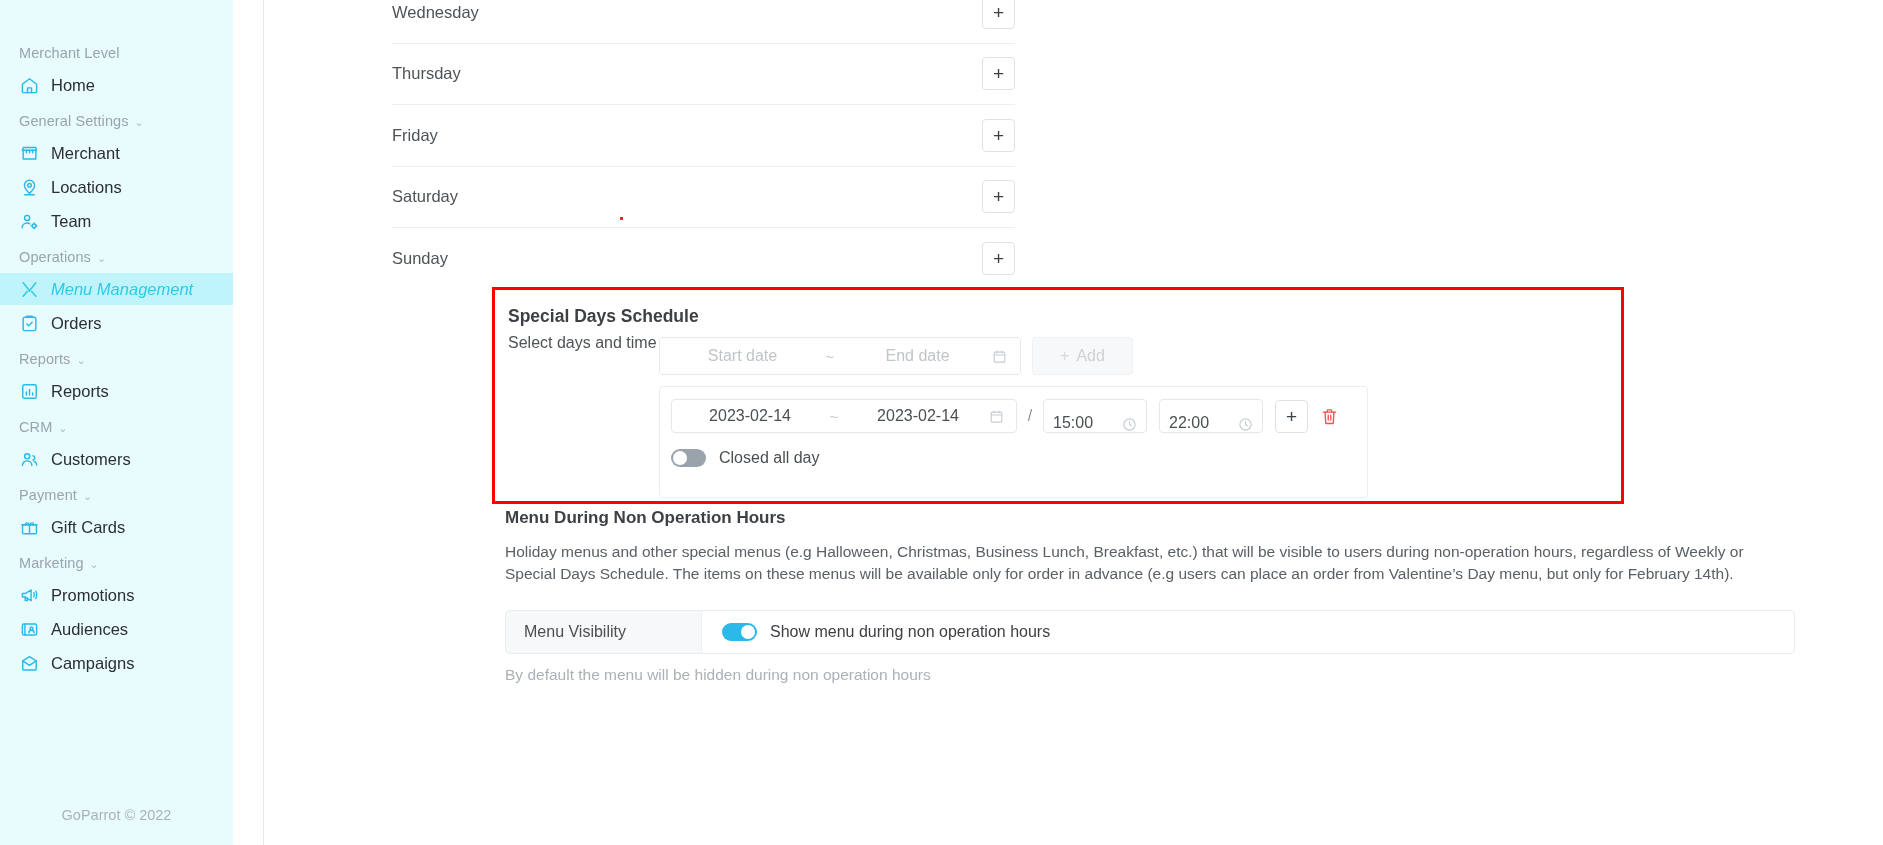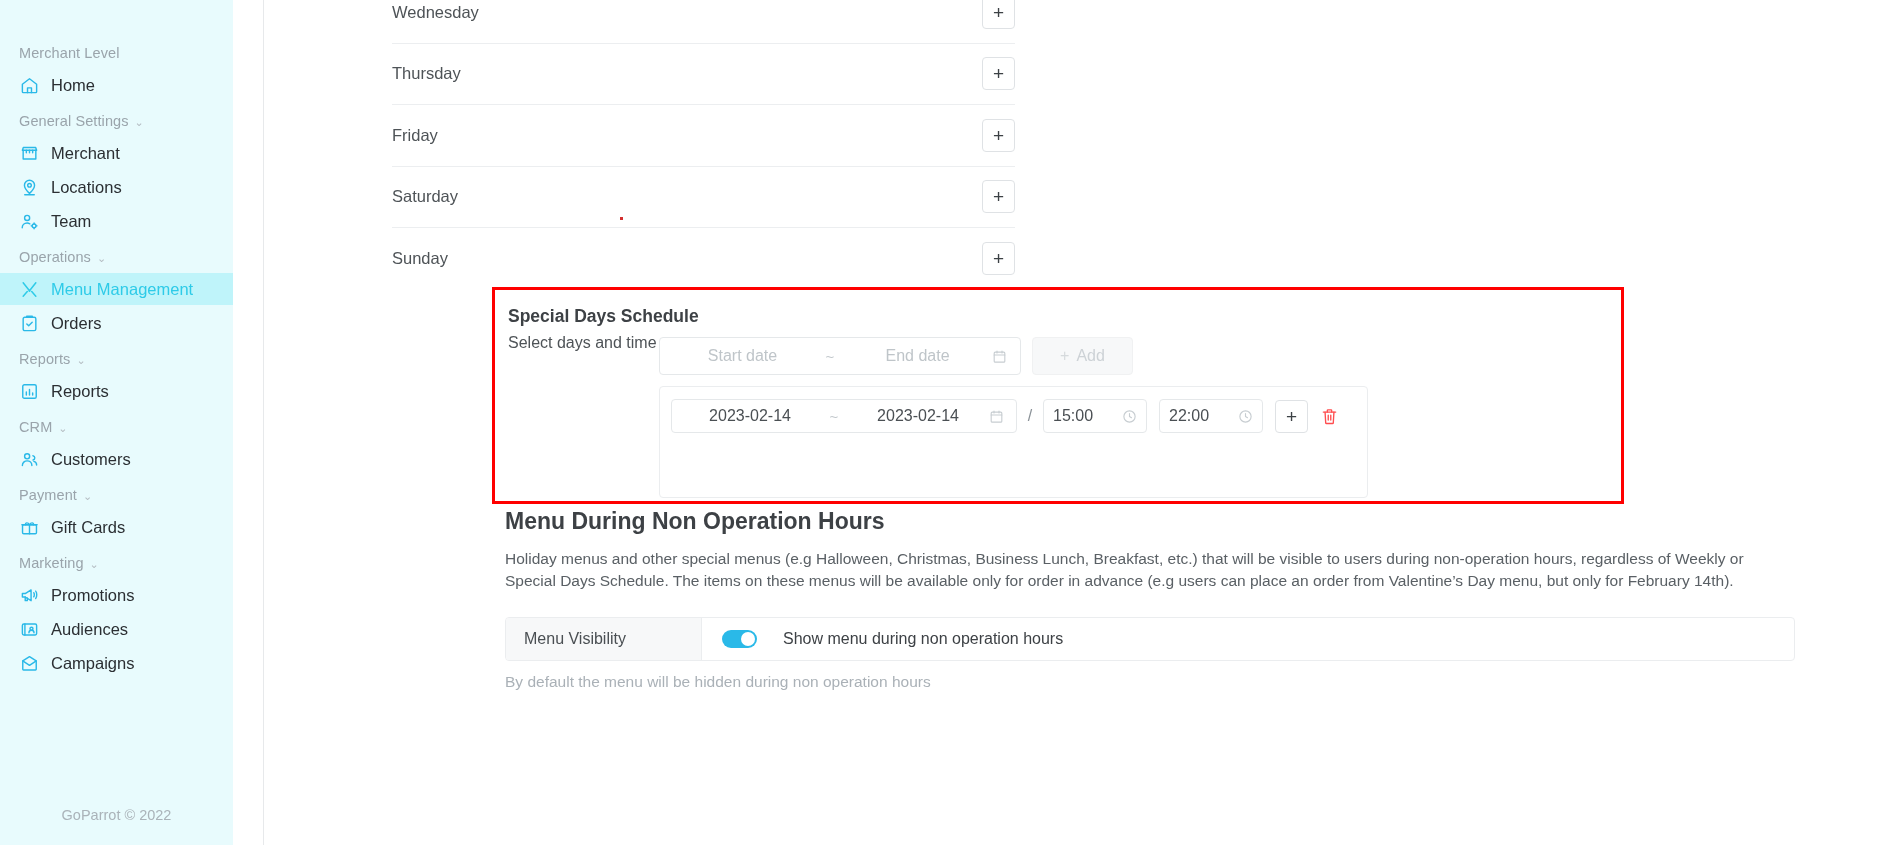--- a/index.html
+++ b/index.html
@@ -29,21 +29,21 @@
   .nav-item {
     display: flex; align-items: center; gap: 12px;
     height: 32px;
     padding-left: 19px;
     font-size: 16.5px; color: #2b2f33;
     cursor: pointer;
     margin-bottom: 2px;
   }
   .nav-item .ico { width: 20px; height: 20px; flex: 0 0 20px; display: flex; align-items: center; justify-content: center; }
   .nav-item .ico svg { width: 19px; height: 19px; display: block; }
-  .nav-item.active { background: #bff4fa; color: #2ecbe8; }
+  .nav-item.active { background: #bff4fa; color: #2ecbe8; font-style: italic; }
   .nav-item.active .lbl { color: #2ecbe8; }
   .lbl { line-height: 1; }
   .footer-brand {
     position: absolute; left: 0; right: 0; bottom: 22px;
     text-align: center; font-size: 14.5px; color: #aab3b9;
   }
 
   
   .main {
     flex: 1; position: relative; height: 845px; background: #ffffff;
@@ -113,21 +113,21 @@
   }
   .entry-row { display: flex; align-items: center; padding: 12px 0 0 11px; gap: 0; }
   .entry-range {
     width: 346px; height: 34px; border: 1px solid #e5e8ea; border-radius: 4px;
     display: flex; align-items: center; padding: 8px 10px; background: #fff;
   }
   .entry-range .val { flex: 1; text-align: center; font-size: 16px; color: #4a4f53; }
   .slash { width: 26px; text-align: center; font-size: 16px; color: #8a9197; }
   .time-box {
     width: 104px; height: 34px; border: 1px solid #e5e8ea; border-radius: 4px;
-    display: flex; align-items: center; background: #fff; padding: 0 9px;
+    display: flex; align-items: flex-end; background: #fff; padding: 0 9px;
     margin-right: 12px;
   }
   .time-box .tval { flex: 1; font-size: 16px; color: #4a4f53; }
   .time-box .ticon svg { width: 15px; height: 15px; display: block; }
   .sq-btn {
     width: 33px; height: 33px; border: 1px solid #dfe2e5; border-radius: 4px;
     background: #fff; display: flex; align-items: center; justify-content: center;
     font-size: 19px; color: #3c4145; cursor: pointer; line-height: 1; margin-right: 6px;
   }
   .trash-btn {
@@ -144,36 +144,36 @@
   .toggle .knob {
     position: absolute; top: 2px; left: 2px; width: 14px; height: 14px;
     border-radius: 50%; background: #fff;
   }
   .toggle.on { background: #2ab9e8; }
   .toggle.on .knob { left: auto; right: 2px; }
   .closed-label { font-size: 16px; color: #4a4f53; }
 
   
   .nonop { position: absolute; left: 241px; top: 508px; width: 1290px; }
-  .nonop-title { font-size: 23px; font-weight: bold; color: #3d4145; }
+  .nonop-title { font-size: 17px; font-weight: bold; color: #3d4145; }
   .nonop-desc {
     margin-top: 13px; font-size: 15.5px; color: #5a6065; line-height: 1.42;
     width: 1290px;
   }
   .vis-row {
     margin-top: 25px; width: 1290px; height: 44px;
     border: 1px solid #ebedef; border-radius: 4px; display: flex; align-items: stretch;
     background: #fff; overflow: hidden;
   }
   .vis-label {
     width: 196px; background: #f7f8f9; border-right: 1px solid #ebedef;
     display: flex; align-items: center; padding-left: 18px;
     font-size: 16px; color: #4a4f53;
   }
-  .vis-body { flex: 1; display: flex; align-items: center; gap: 26px; padding-left: 20px; }
+  .vis-body { flex: 1; display: flex; align-items: center; gap: 13px; padding-left: 20px; }
   .vis-text { font-size: 16px; color: #3d4145; }
   .vis-hint { margin-top: 12px; font-size: 15.5px; color: #aab1b7; }
 </style>
 </head>
 <body>
 
 <div class="app">
 
   <aside class="sidebar">
 
@@ -443,20 +443,26 @@
                 <svg viewBox="0 0 24 24" fill="none" stroke="#ff4d4f" stroke-width="1.7" stroke-linecap="round" stroke-linejoin="round">
                     <path d="M4.2 6.4h15.6"></path>
                     <path d="M9.2 6.4V4.6c0-.5.4-.9.9-.9h3.8c.5 0 .9.4.9.9v1.8"></path>
                     <path d="M6.4 6.4 7.2 20a1 1 0 0 0 1 .9h7.6a1 1 0 0 0 1-.9l.8-13.6"></path>
                     <path d="M10.4 10.4v6M13.6 10.4v6"></path>
                   </svg>
               </span>
             </button>
           </div>
 
+          <div class="closed-row">
+            <span class="toggle">
+              <span class="knob"></span>
+            </span>
+            <span class="closed-label">Closed all day</span>
+          </div>
         </div>
       </section>
 
       <section class="nonop">
         <h2 class="nonop-title">Menu During Non Operation Hours</h2>
         <p class="nonop-desc">Holiday menus and other special menus (e.g Halloween, Christmas, Business Lunch, Breakfast, etc.) that will be visible to users during non-operation hours, regardless of Weekly or Special Days Schedule. The items on these menus will be available only for order in advance (e.g users can place an order from Valentine’s Day menu, but only for February 14th).</p>
 
         <div class="vis-row">
           <div class="vis-label">Menu Visibility</div>
           <div class="vis-body">

